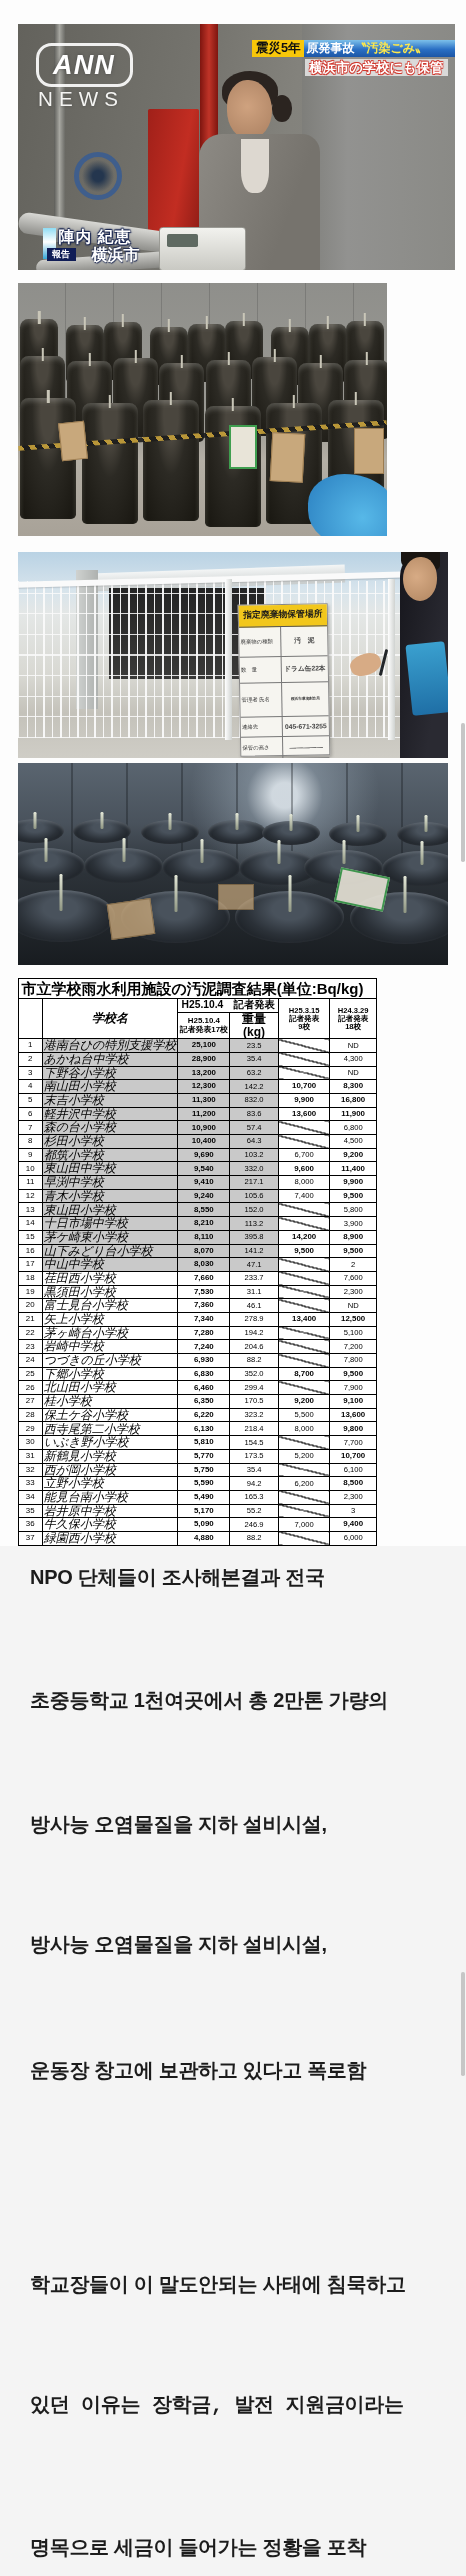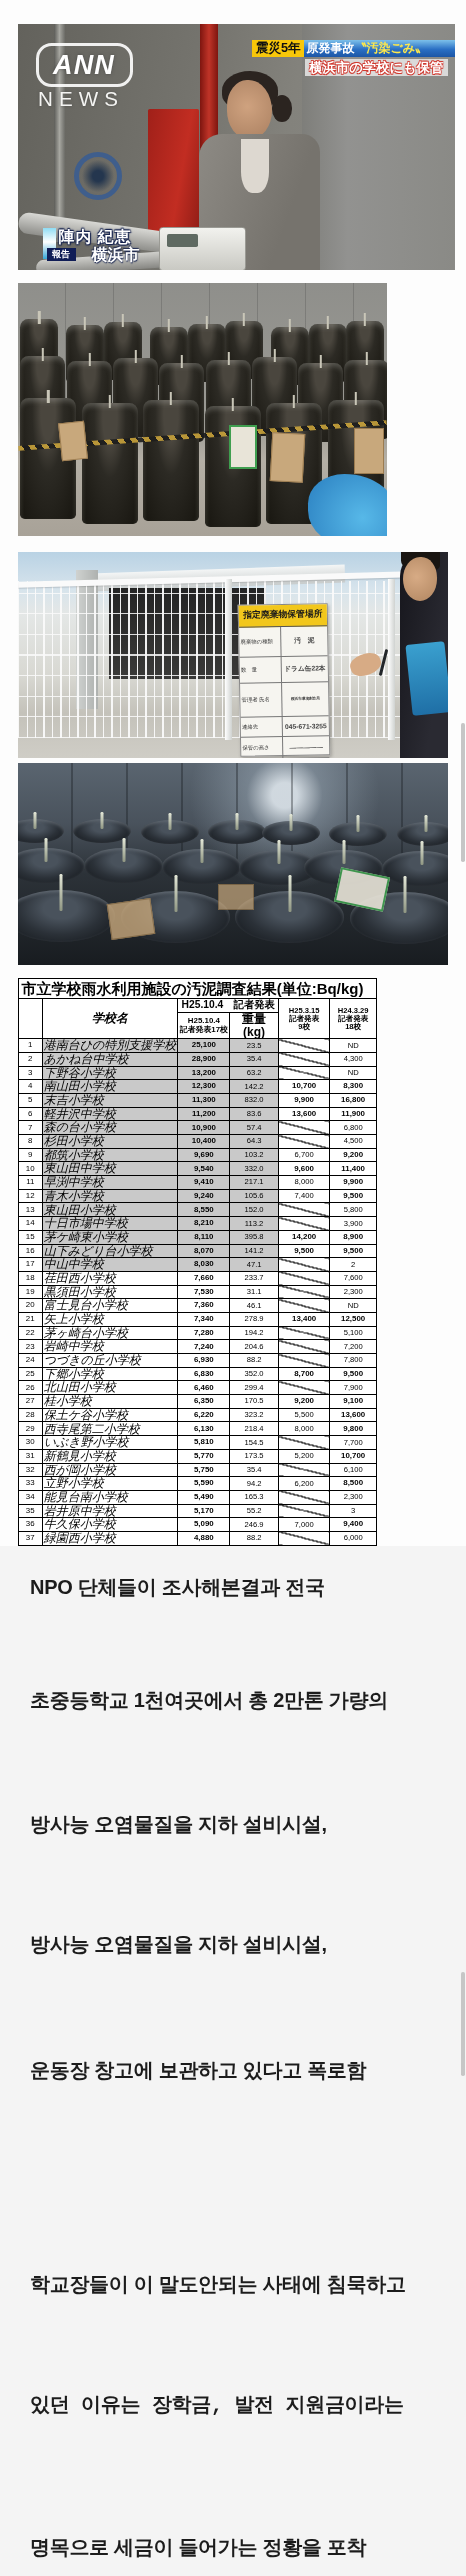--- a/index.html
+++ b/index.html
@@ -583,21 +583,21 @@
           <td class="c-v1">4,340</td>
           <td class="c-kg">78.8</td>
           <td class="c-v2 diag"></td>
           <td class="c-v3">5,400</td>
         </tr>
       </tbody>
   </table>
 
   <div class="kr-bg"></div>
   <div id="kr-lines">
-      <div class="kr-line" style="top: 1564px; margin-top: 10px;">NPO 단체들이 조사해본결과 전국</div>
+      <div class="kr-line" style="top: 1564px;">NPO 단체들이 조사해본결과 전국</div>
       <div class="kr-line" style="top: 1687px;">초중등학교 1천여곳에서 총 2만톤 가량의</div>
       <div class="kr-line" style="top: 1811px;">방사능 오염물질을 지하 설비시설,</div>
       <div class="kr-line" style="top: 1931px;">방사능 오염물질을 지하 설비시설,</div>
       <div class="kr-line" style="top: 2057px;">운동장 창고에 보관하고 있다고 폭로함</div>
       <div class="kr-line" style="top: 2271px;">학교장들이 이 말도안되는 사태에 침묵하고</div>
       <div class="kr-line" style="top: 2391px; font-family: Liberation Mono, monospace;">있던 이유는 장학금, 발전 지원금이라는</div>
       <div class="kr-line" style="top: 2534px;">명목으로 세금이 들어가는 정황을 포착</div>
     </div>
 
   <div class="scrollfrag" style="top:723px;height:139px;"></div>

